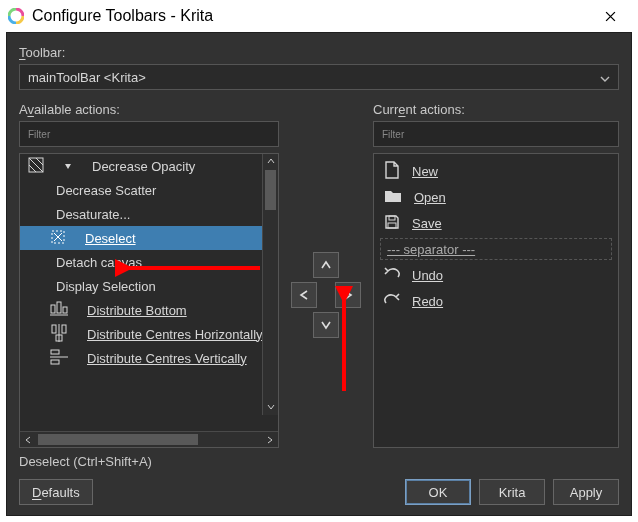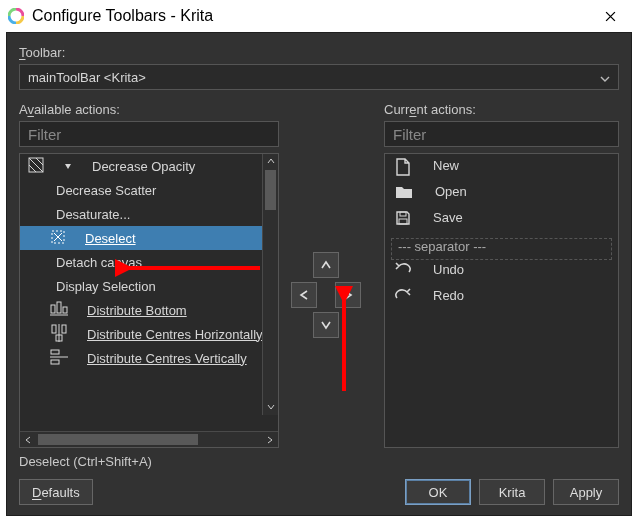--- a/index.html
+++ b/index.html
@@ -18,25 +18,25 @@
   .underline { text-decoration: underline; text-underline-offset: 2px; }
 
   .combobox { background: #2a2a2a; border: 1px solid #555; height: 26px;
               display:flex; align-items:center; padding: 0 8px; position:relative; margin-bottom: 12px; }
   .combobox .chev { margin-left:auto; }
 
   .cols { display:flex; gap: 12px; flex:1; min-height:0; }
   .col { display:flex; flex-direction:column; min-height:0; }
   .left { width: 260px; position:relative; }
   .mid { width: 70px; display:flex; flex-direction:column; align-items:center; justify-content:center; gap:4px; padding-top:40px; }
-  .right { flex:1;margin-left:11px; }
+  .right { flex:1; }
 
   .filter { height: 26px; background: #262626; border: 1px solid #555; color: #aaa;
             padding: 0 8px; display:flex; align-items:center; margin-bottom: 6px; width:100%; }
-  .filter input { background:transparent; border:none; color:#d6d6d6; width:100%; outline:none; font-size:15px; }
+  .filter input { background:transparent; border:none; color:#d6d6d6; width:100%; outline:none; font-size:10px; }
   .filter input::placeholder { color:#888; }
 
   .listwrap { flex:1; border:1px solid #555; background:#2a2a2a; display:flex; flex-direction:column; min-height:0; }
   .list { flex:1; overflow:hidden; position:relative; }
   .list-inner { position:absolute; inset:0; overflow:hidden; }
 
   .item { height: 24px; display:flex; align-items:center; padding:0 6px; gap:19px; white-space:nowrap; overflow:hidden; }
   .item.level1 { padding-left: 8px; font-weight:400; }
   .item.level2 { padding-left: 36px; }
   .item.lvl2b { padding-left: 30px; text-decoration: underline; }
@@ -48,21 +48,21 @@
   .vscroll .arrow { position:absolute; left:0; right:0; height:16px; display:flex; align-items:center; justify-content:center; }
   .vscroll .arrow.up { top:-1px; }
   .vscroll .arrow.down { bottom:0; }
   .hscroll { height:16px; background:#2f2f2f; border-top:1px solid #4a4a4a; position:relative; }
   .hscroll .thumb { position:absolute; top:2px; bottom:2px; left:18px; width:160px; background:#595959; }
   .hscroll .arrow { position:absolute; top:0; bottom:0; width:16px; display:flex; align-items:center; justify-content:center; }
   .hscroll .arrow.l { left:0; }
   .hscroll .arrow.r { right:0; }
 
   .rlist { flex:1; border:1px solid #555; background:#2a2a2a; padding:4px 0; overflow:hidden; }
-  .ritem { height:26px; display:flex; gap:22px; padding:0 10px; }
+  .ritem { height:26px; display:flex; align-items:center; gap:12px; padding:0 10px;text-decoration:underline; }
   .ritem svg { flex-shrink:0; }
   .ritem.sep { color:#aaa; justify-content:flex-start; border:1px dashed #555; margin:2px 6px; height:22px; padding:0 6px; }
 
   .dirbtn { width:26px; height:26px; border:1px solid #666; background:#404040; display:flex; align-items:center; justify-content:center; cursor:pointer; }
   .dirrow { display:flex; gap:18px; }
 
   .status { margin-top:6px; color:#c9c9c9; }
 
   .btnrow { display:flex; margin-top:10px; gap:8px; }
   .btn { height:26px; min-width:66px; padding:0 12px; border:1px solid #666; background:#3b3b3b;

